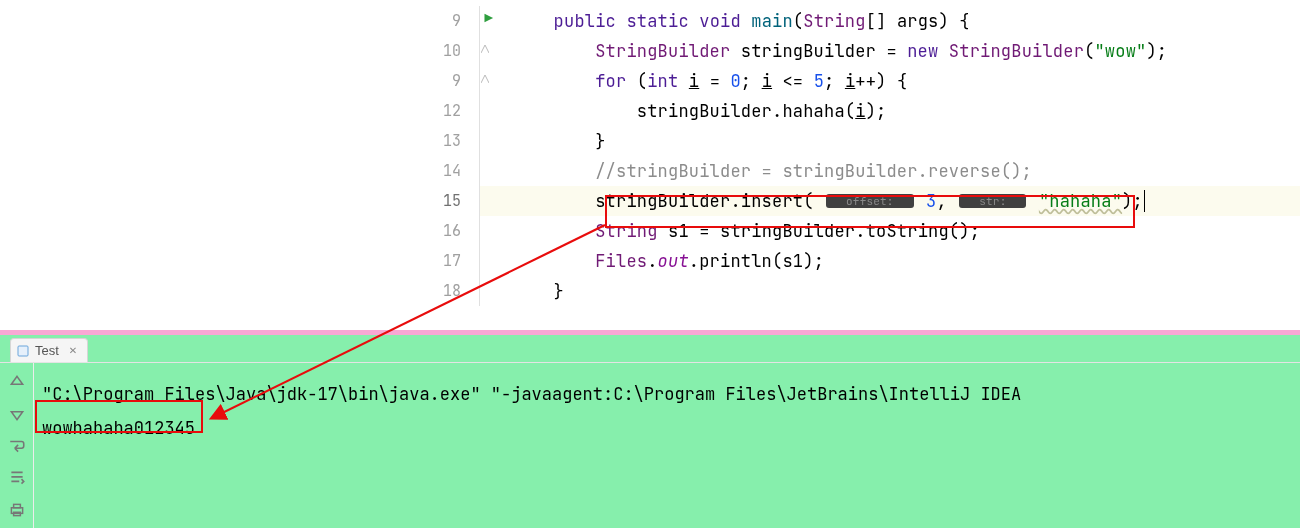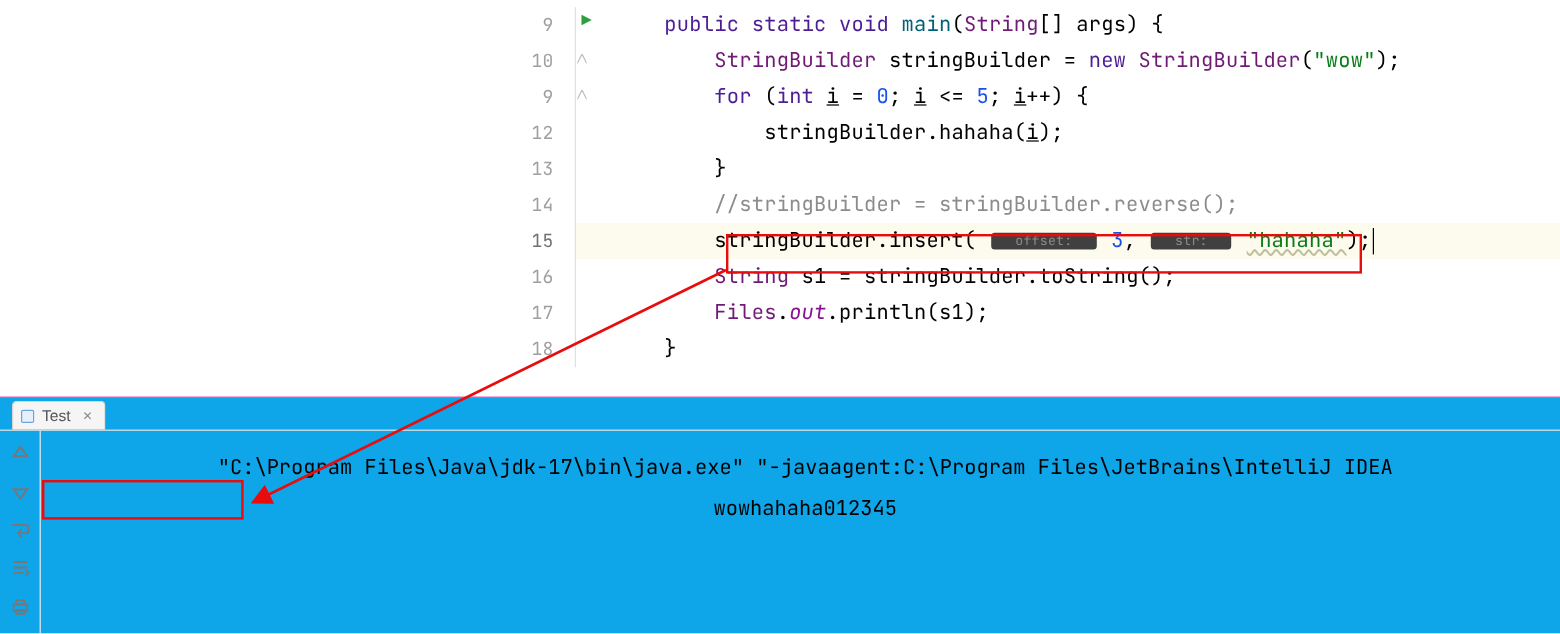--- a/index.html
+++ b/index.html
@@ -22,21 +22,21 @@
   .type { color:#701a75; }
   .method-decl { color:#00627a; }
   .num { color:#1750eb; }
   .str { color:#067d17; }
   .cmt { color:#8c8c8c; }
   .hint { background:#404040; color:#8a8a8a; border-radius:3px; padding:0 20px; font-size:11px; margin:0 2px; font-style:normal; }
   .field-it { color:#871094; font-style:italic; }
   .caret { display:inline-block; width:1px; height:22px; background:#000; vertical-align:middle; margin-left:1px; }
 
   
-  .run-panel { position:absolute; left:0; top:330px; right:0; bottom:0; border-top:1px solid #f9a8d4; background:#0ea5e9;text-align:center; }
+  .run-panel { position:absolute; left:0; top:330px; right:0; bottom:0; border-top:5px solid #f9a8d4; background:#86efac; }
   .run-tabbar { height:28px; border-bottom:1px solid #e4e4e4; display:flex; align-items:flex-end; padding-left:10px; gap:6px; }
   .tab { height:24px; display:flex; align-items:center; padding:0 10px 0 6px; border:1px solid #d6d6d6; border-bottom:none; background:#f5f5f5; font-family:"Segoe UI",sans-serif; font-size:13px; color:#555; border-top-left-radius:4px; border-top-right-radius:4px; gap:6px;}
   .tab-icon { width:12px; height:12px; }
   .tab-close { color:#888; font-size:10px; margin-left:4px; }
   .run-body { display:flex; height:calc(100% - 28px); }
   .run-gutter { width:34px; flex:0 0 34px; border-right:1px solid #ececec; display:flex; flex-direction:column; align-items:center; padding-top:10px; gap:14px; color:#888; }
   .run-gutter .tool { width:18px; height:18px; display:flex; align-items:center; justify-content:center; }
   .console { flex:1 1 auto; padding:14px 0 0 8px; font-size:17px; line-height:34px; color:#000; position:relative; }
   .console .ln { white-space:pre; }
 

